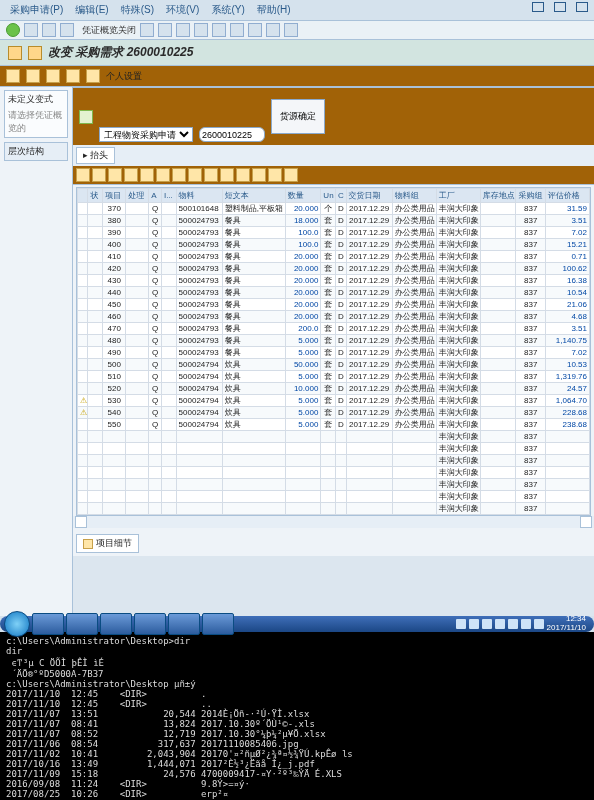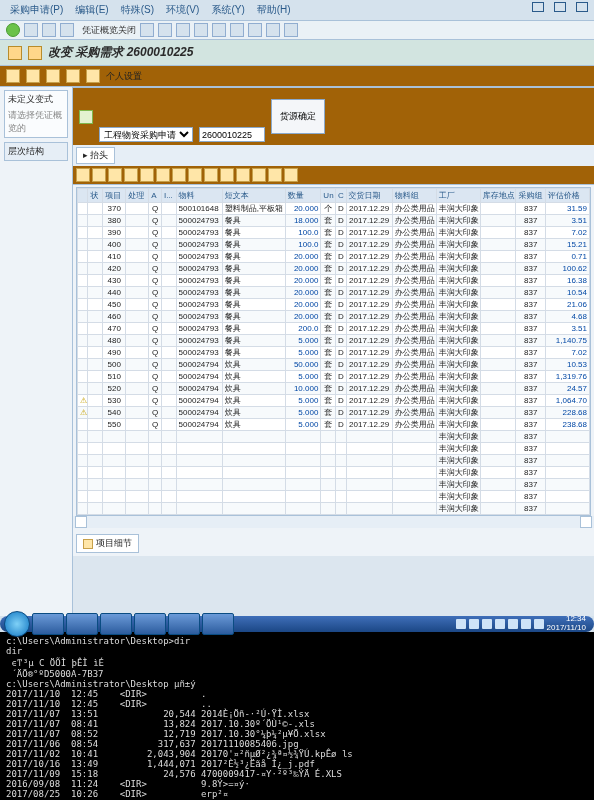--- a/index.html
+++ b/index.html
@@ -12,21 +12,21 @@
   .iconbar { display:flex; align-items:center; gap:4px; padding:2px 6px; background:#eaf1f6; border-top:1px solid #a9c1d9; border-bottom:1px solid #a9c1d9;font-family:Liberation Mono, monospace; }
   .iconbar .green { width:14px; height:14px; border-radius:50%; background:#6bc24a; border:1px solid #4a9a33; }
   .iconbar .ico { width:14px; height:14px; background:#d5e2ed; border:1px solid #90add0; }
   .iconbar .label { color:#333; margin-left:4px; }
   .titlebar { background:#d2e4e0; padding:4px 8px; font-size:12px; font-weight:bold; font-style:italic; color:#2a2a2a; display:flex; align-items:center; gap:6px; border-bottom:1px solid #a9c1d9; }
   .titlebar .tico { width:14px; height:14px; background:#ffd78a; border:1px solid #b88c2b; }
   .toolbar2 { display:flex; align-items:center; gap:6px; padding:3px 6px; background:#a16207; border-bottom:1px solid #a9c1d9; }
   .toolbar2 .icon { width:14px; height:14px; background:#ffe6a8; border:1px solid #c7a04a; }
   .toolbar2 select, .toolbar2 input { font-size:9px; border:1px solid #8aa9cc; background:#fff;margin-top:36px; }
   .toolbar2 select { height:15px; }
-  .toolbar2 input { height:15px; padding:0 2px; }
+  .toolbar2 input { height:15px; padding:0 2px;border-radius:6px; }
   .toolbar2 button { font-size:9px; height:35px; padding:0 8px; background:#f4f6f9; border:1px solid #8aa9cc; }
   .content { display:flex; background:#eef3f8; }
   
   .left { width:73px; border-right:1px solid #a9c1d9; padding:3px 4px; font-size:9px; }
   .leftbox { border:1px solid #a9c1d9; padding:2px 3px; margin-bottom:4px; background:#fafcfe; }
   .leftbox .hd { color:#333; margin-bottom:3px; }
   
   .grid { flex:1; display:flex; flex-direction:column; }
   .gridtabs { display:flex; gap:2px; padding:2px 3px; background:#e6eef6; }
   .gridtabs .tab { padding:1px 6px; border:1px solid #a9c1d9; background:#fff; font-size:9px; }

